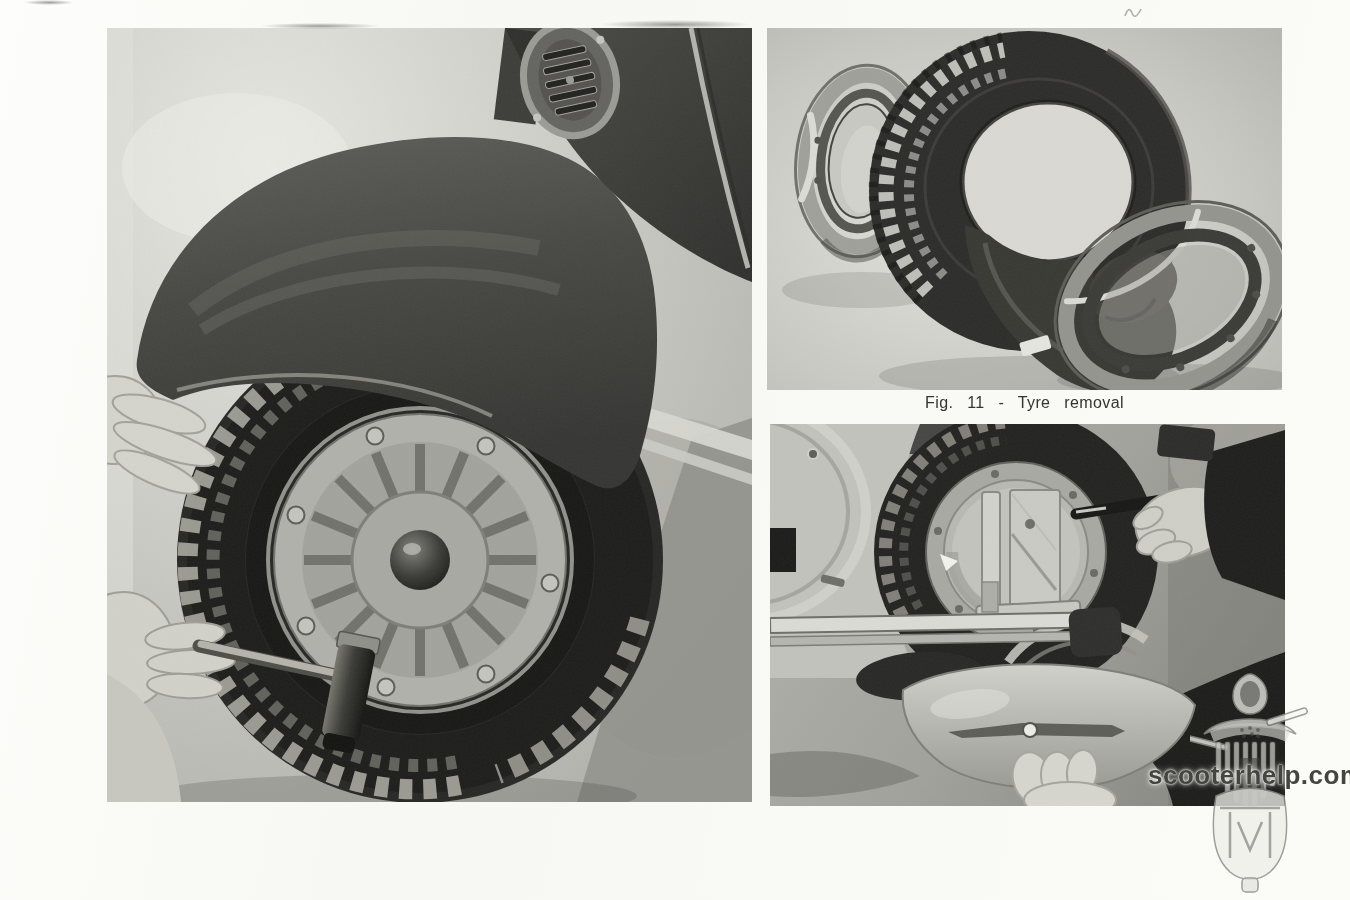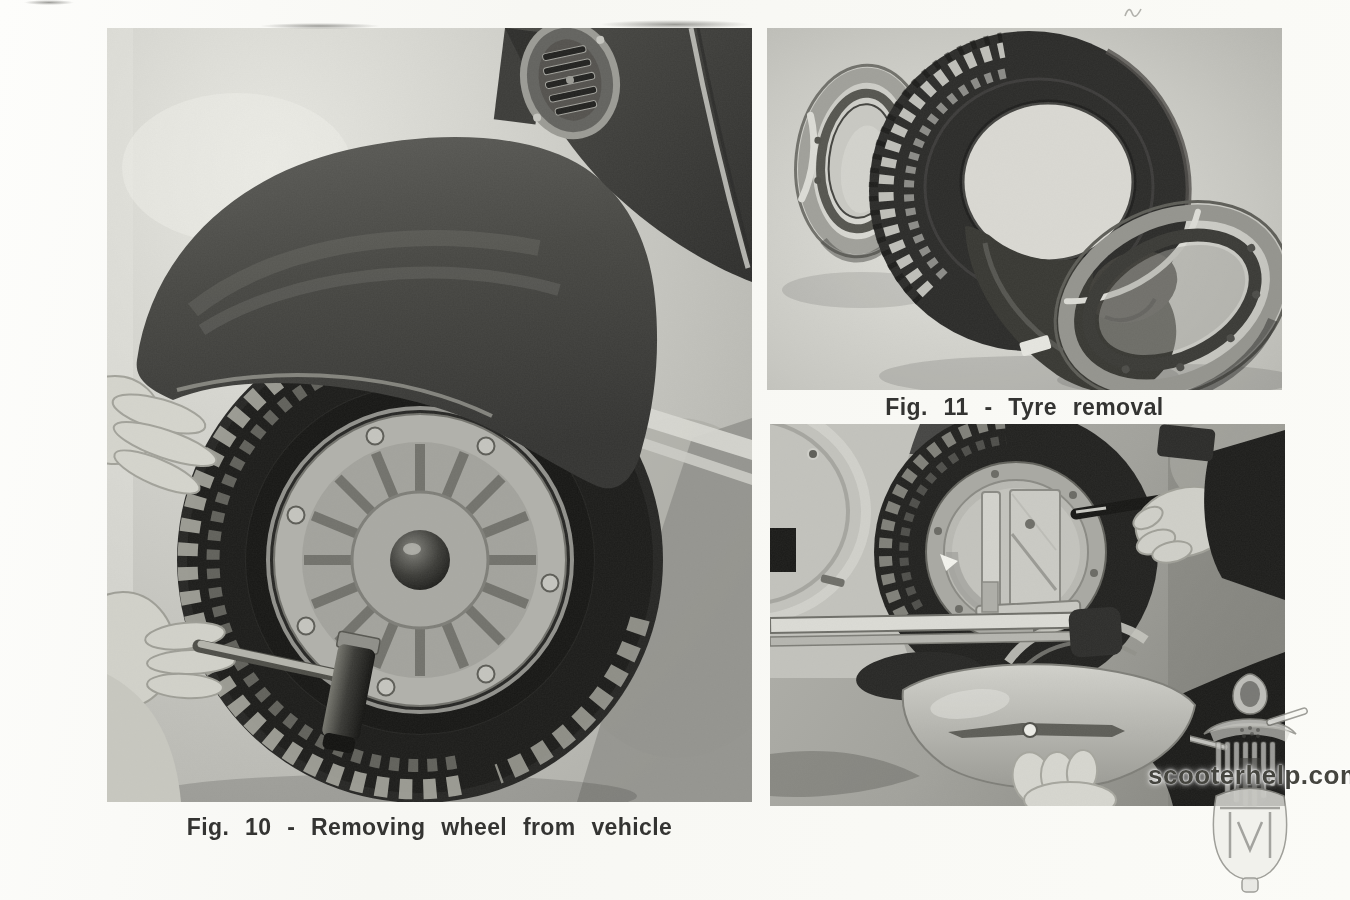--- a/index.html
+++ b/index.html
@@ -6,21 +6,21 @@
   body { width:1350px; height:900px; overflow:hidden;
          font-family:"Liberation Sans", sans-serif; background:#ffffff; }
   .page { position:relative; width:1350px; height:900px;
           background:linear-gradient(100deg,#fdfdfb 0%,#f7f7f3 35%,#fbfbf7 100%); }
   .photo { position:absolute; overflow:hidden; background:#c8c8c2;
            box-shadow: inset 0 0 46px rgba(50,50,46,.35),
                        inset 0 6px 9px -3px rgba(35,35,32,.55),
                        inset 0 -3px 6px -2px rgba(35,35,32,.28); }
   .photo svg { display:block; width:100%; height:100%; }
   .caption { position:absolute; text-align:center; z-index:5;
-             font-weight:bold; font-size:23px; line-height:1.25;
+             font-weight:normal; font-size:16px; line-height:1.25;
              color:#343432; letter-spacing:.4px; word-spacing:9px; }
   .ghost { position:absolute; left:1190px; top:672px; width:118px; height:224px; z-index:10; }
   .wm-text { position:absolute; left:1148px; top:760px; width:220px; z-index:11;
              font-weight:bold; font-size:26px; letter-spacing:.5px; color:#45453f;
              text-shadow:0 0 1px #fff, 0 0 3px #fff, 0 0 6px rgba(255,255,255,.85); }
   .smudge { position:absolute; z-index:3;
             background:radial-gradient(closest-side, rgba(80,80,75,.55), rgba(80,80,75,0)); }
   .scan-mark { position:absolute; z-index:3; }
 </style>
 </head>
@@ -325,23 +325,20 @@
         <ellipse cx="262" cy="354" rx="19" ry="26" transform="rotate(-12 262 354)"></ellipse>
         <ellipse cx="288" cy="352" rx="17" ry="24" transform="rotate(-4 288 352)"></ellipse>
         <ellipse cx="312" cy="348" rx="15" ry="22" transform="rotate(6 312 348)"></ellipse>
         <ellipse cx="300" cy="376" rx="46" ry="18"></ellipse>
       </g>
       <path d="M 0,330 C 58,322 108,330 150,352 C 108,368 48,376 0,372 Z" fill="#6e6e68" opacity="0.55"></path>
       <rect width="515" height="382" filter="url(#f12grain)" opacity="0.14"></rect>
     </svg>
   </div>
 
-  <div class="caption" style="left:107px; top:813px; width:645px;">
-    <span>Fig. 10 - Removing wheel from vehicle</span>
-  </div>
   <div class="caption" style="left:767px; top:393px; width:515px;">
     <span>Fig. 11 - Tyre removal</span>
   </div>
 
   <svg class="ghost" viewBox="0 0 118 224">
     <g opacity="0.85" stroke="#8f8f89" stroke-width="1.5">
       <path d="M 43,24 C 43,8 57,2 60,2 C 63,2 77,8 77,24 C 77,34 70,42 60,42 C 50,42 43,34 43,24 Z" fill="rgba(236,236,231,0.9)"></path>
       <ellipse cx="60" cy="22" rx="10" ry="13" fill="rgba(60,60,56,0.5)" stroke="none"></ellipse>
       <path d="M 14,62 C 30,42 90,42 106,62 C 86,52 34,52 14,62 Z" fill="rgba(228,228,223,0.85)"></path>
       <path d="M 20,60 C 40,48 80,48 100,60 L 96,70 C 75,60 45,60 24,70 Z" fill="rgba(222,222,217,0.7)" stroke="none"></path>

